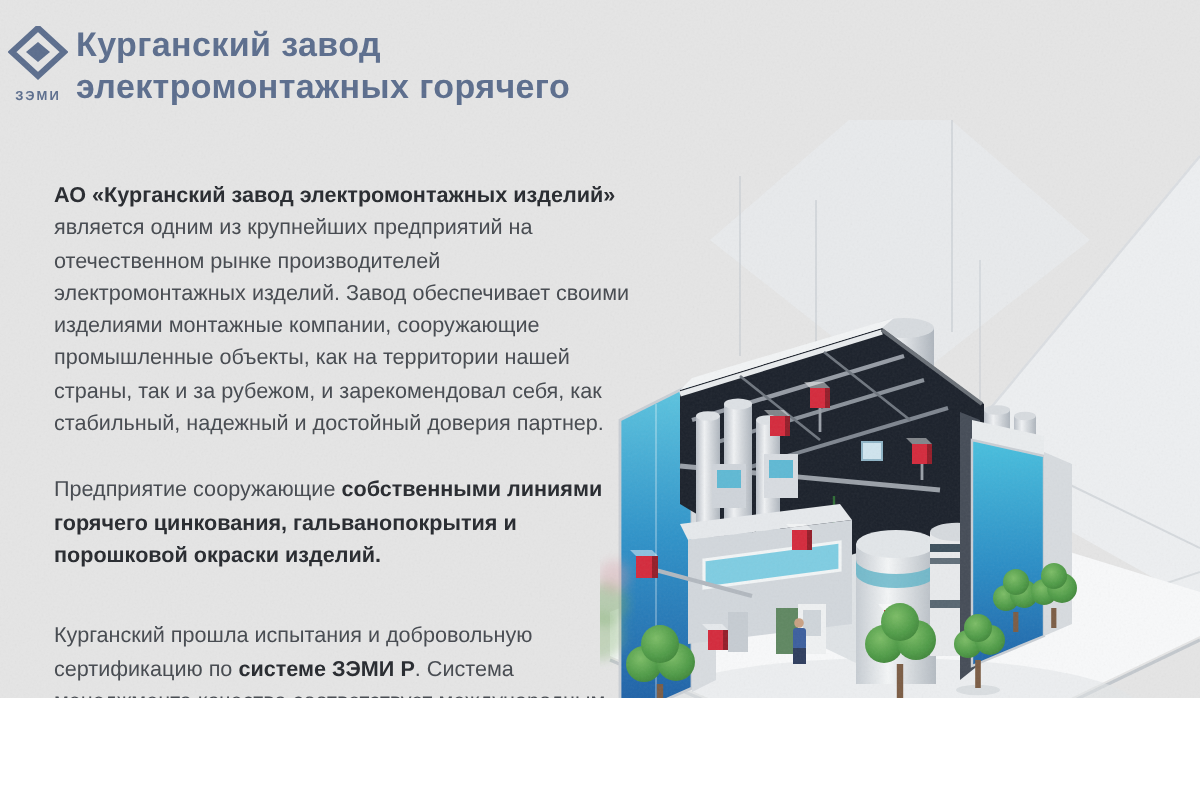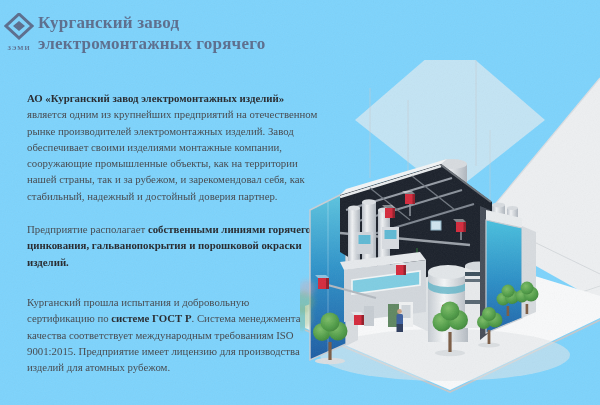--- a/index.html
+++ b/index.html
@@ -1,19 +1,19 @@
 <!DOCTYPE html>
 <html><head>
 <meta charset="utf-8">
 <style>
   html,body{margin:0;padding:0;}
   .page{
-    position:relative; width:600px; height:405px; overflow:hidden;
-    background:#7dd3fc;
-    font-family:Liberation Serif, serif;
+    position:relative; width:600px; height:349px; overflow:hidden;
+    background:#e5e5e5;
+    font-family:Liberation Sans, sans-serif;
     -webkit-font-smoothing:antialiased;
   }
   
   .hdr{position:absolute; left:4px; top:13px; display:flex; align-items:flex-start;}
   .logo{width:30px; margin-right:4px; text-align:center; color:#5b6d8d;}
   .logo .lg-txt{display:block; font-size:6.5px; font-weight:bold; letter-spacing:1px; margin-top:-1px;}
   h1.title{
     margin:0; padding:0; font-size:17px; line-height:20.5px; font-weight:bold;
     color:#5b6d8d; letter-spacing:.2px;
   }
@@ -41,22 +41,22 @@
       <span class="lg-txt">ЗЭМИ</span>
     </div>
     <h1 class="title">
       <span>Курганский завод</span><br>
       <span>электромонтажных горячего</span>
     </h1>
   </div>
 
   <div class="copy">
     <p><strong>АО «Курганский завод электромонтажных изделий» </strong><span>является одним из крупнейших предприятий на отечественном рынке производителей электромонтажных изделий. Завод обеспечивает своими изделиями монтажные компании, сооружающие промышленные объекты, как на территории нашей страны, так и за рубежом, и зарекомендовал себя, как стабильный, надежный и достойный доверия партнер.</span></p>
-    <p class="p2"><span>Предприятие располагает </span><strong>собственными линиями горячего цинкования, гальванопокрытия и порошковой окраски изделий.</strong></p>
-    <p><span>Курганский прошла испытания и добровольную сертификацию по </span><strong>системе ГОСТ Р</strong><span>. Система менеджмента качества соответствует международным требованиям ISO 9001:2015. Предприятие имеет лицензию для производства изделий для атомных рубежом.</span></p>
+    <p class="p2"><span>Предприятие сооружающие </span><strong>собственными линиями горячего цинкования, гальванопокрытия и порошковой окраски изделий.</strong></p>
+    <p><span>Курганский прошла испытания и добровольную сертификацию по </span><strong>системе ЗЭМИ Р</strong><span>. Система менеджмента качества соответствует международным требованиям ISO 9001:2015. Предприятие имеет лицензию для производства изделий для атомных рубежом.</span></p>
   </div>
 
   <svg class="illus" viewBox="0 0 300 345">
     <defs>
       <linearGradient id="wallL" x1="0" y1="0" x2="0" y2="1">
         <stop offset="0" stop-color="#5ec6e0"></stop>
           <stop offset=".45" stop-color="#2f93c9"></stop>
           <stop offset="1" stop-color="#1d5ca3"></stop>
       </linearGradient>
       <linearGradient id="wallR" x1="0" y1="0" x2="0" y2="1">

